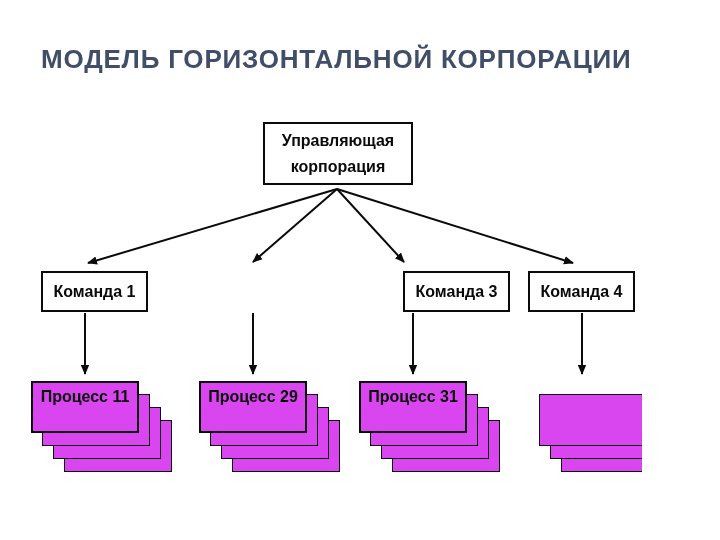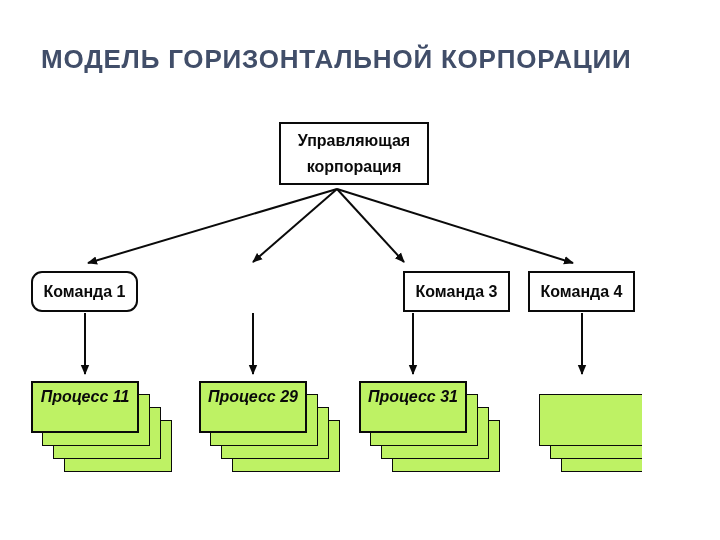--- a/index.html
+++ b/index.html
@@ -15,28 +15,28 @@
   .bar { position:absolute; left:706px; width:14px; }
   .bar-top { top:0; height:101px; background:#485672; }
   .bar-bottom { top:101px; height:439px; background:#000000; }
   .connectors { position:absolute; left:0; top:0; width:720px; height:540px; pointer-events:none; }
   .node {
     position:absolute; box-sizing:border-box; background:#ffffff;
     border:2px solid #0a0a0a; color:#0a0a0a;
     display:flex; align-items:center; justify-content:center;
     font-weight:bold; font-size:16px; text-align:center;
   }
-  .root { left:263px; top:122px; width:150px; height:63px; line-height:26px; padding:0 14px;margin-left:16px; }
+  .root { left:263px; top:122px; width:150px; height:63px; line-height:26px; padding:0 14px; }
   .team { top:271px; width:107px; height:41px; }
-  .t1 { left:31px;border-radius:11px; } .t2 { left:190px; } .t3 { left:358px;margin-left:45px; } .t4 { left:528px; }
+  .t1 { left:41px; } .t2 { left:190px; } .t3 { left:358px;margin-left:45px; } .t4 { left:528px; }
   .stack { position:absolute; top:381px; width:141px; height:92px; }
   .s1 { left:31px; } .s2 { left:199px; } .s3 { left:359px; } .s4 { left:528px; }
   .sheet {
     position:absolute; box-sizing:border-box; width:108px; height:52px;
-    background:#bef264; border:1.5px solid #0a0a0a;font-style:italic;
+    background:#d946ef; border:1.5px solid #0a0a0a;
   }
   .sh1 { left:11px; top:13px; } .sh2 { left:22px; top:26px; } .sh3 { left:33px; top:39px; }
   .front {
     left:0; top:0; border-width:2px;
     display:flex; align-items:flex-start; justify-content:center;
     padding-top:5px; font-weight:bold; font-size:16px; color:#0a0a0a; text-align:center;
   }
 </style>
 </head>
 <body>

